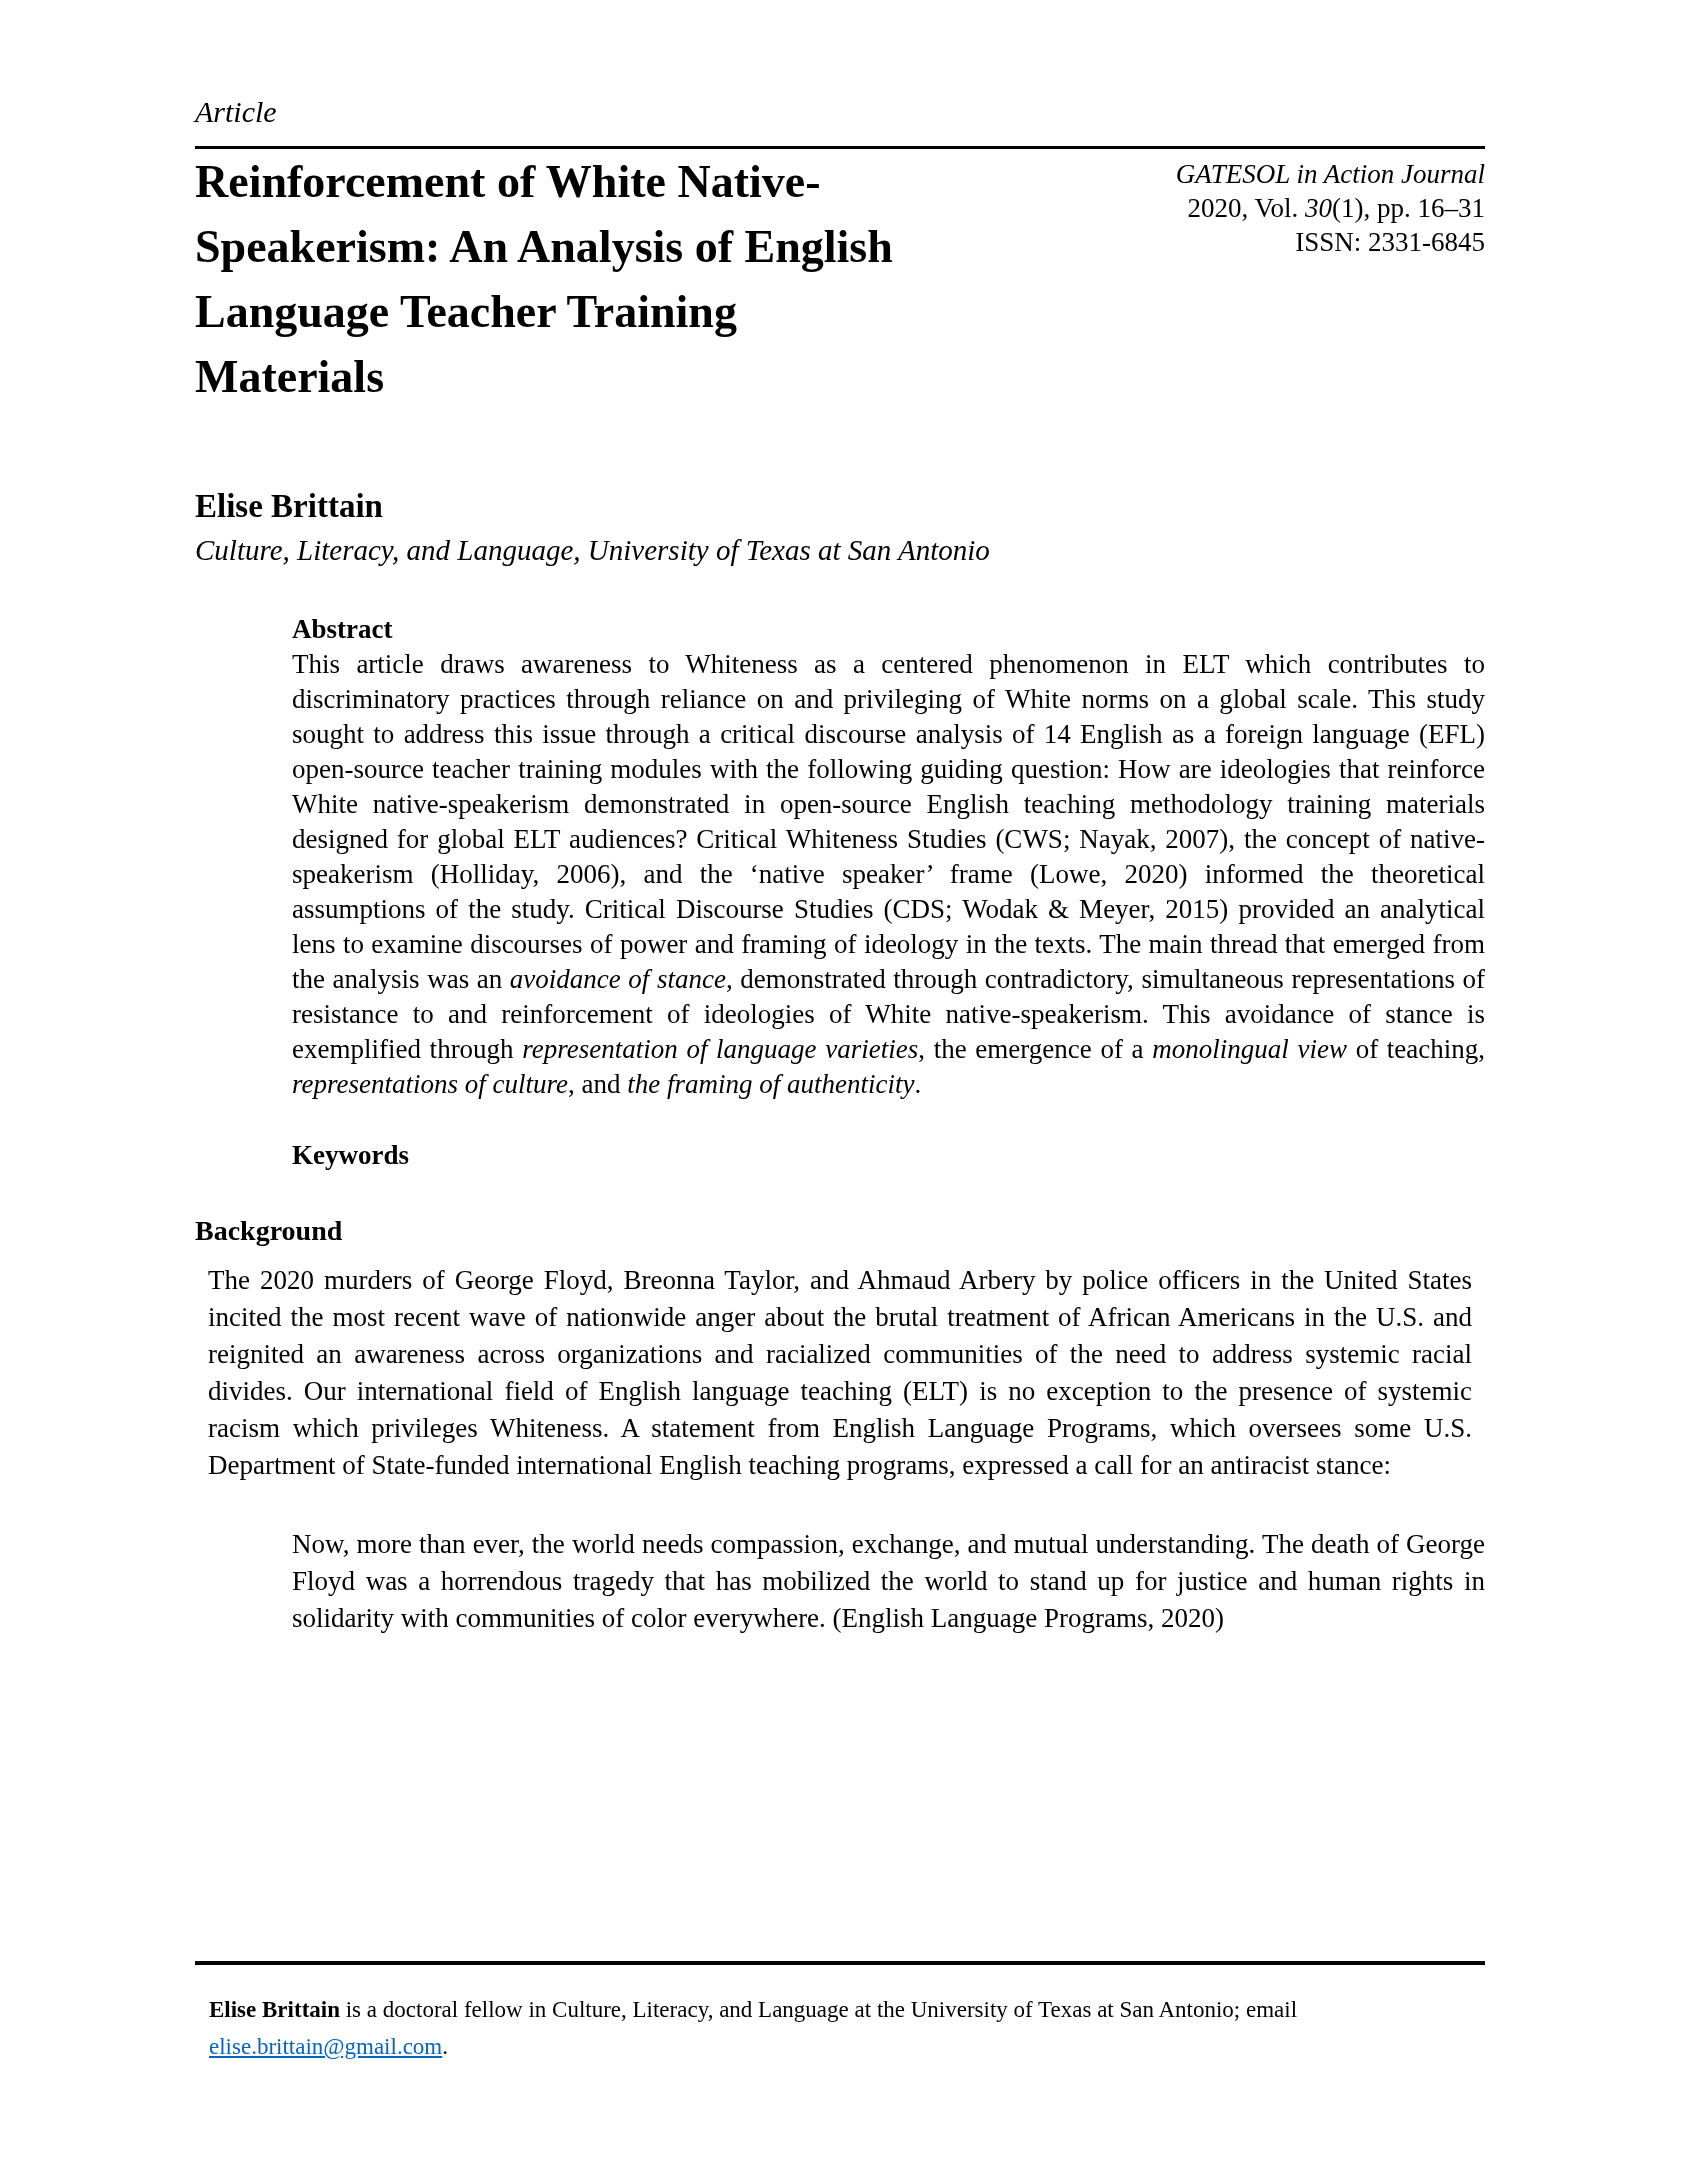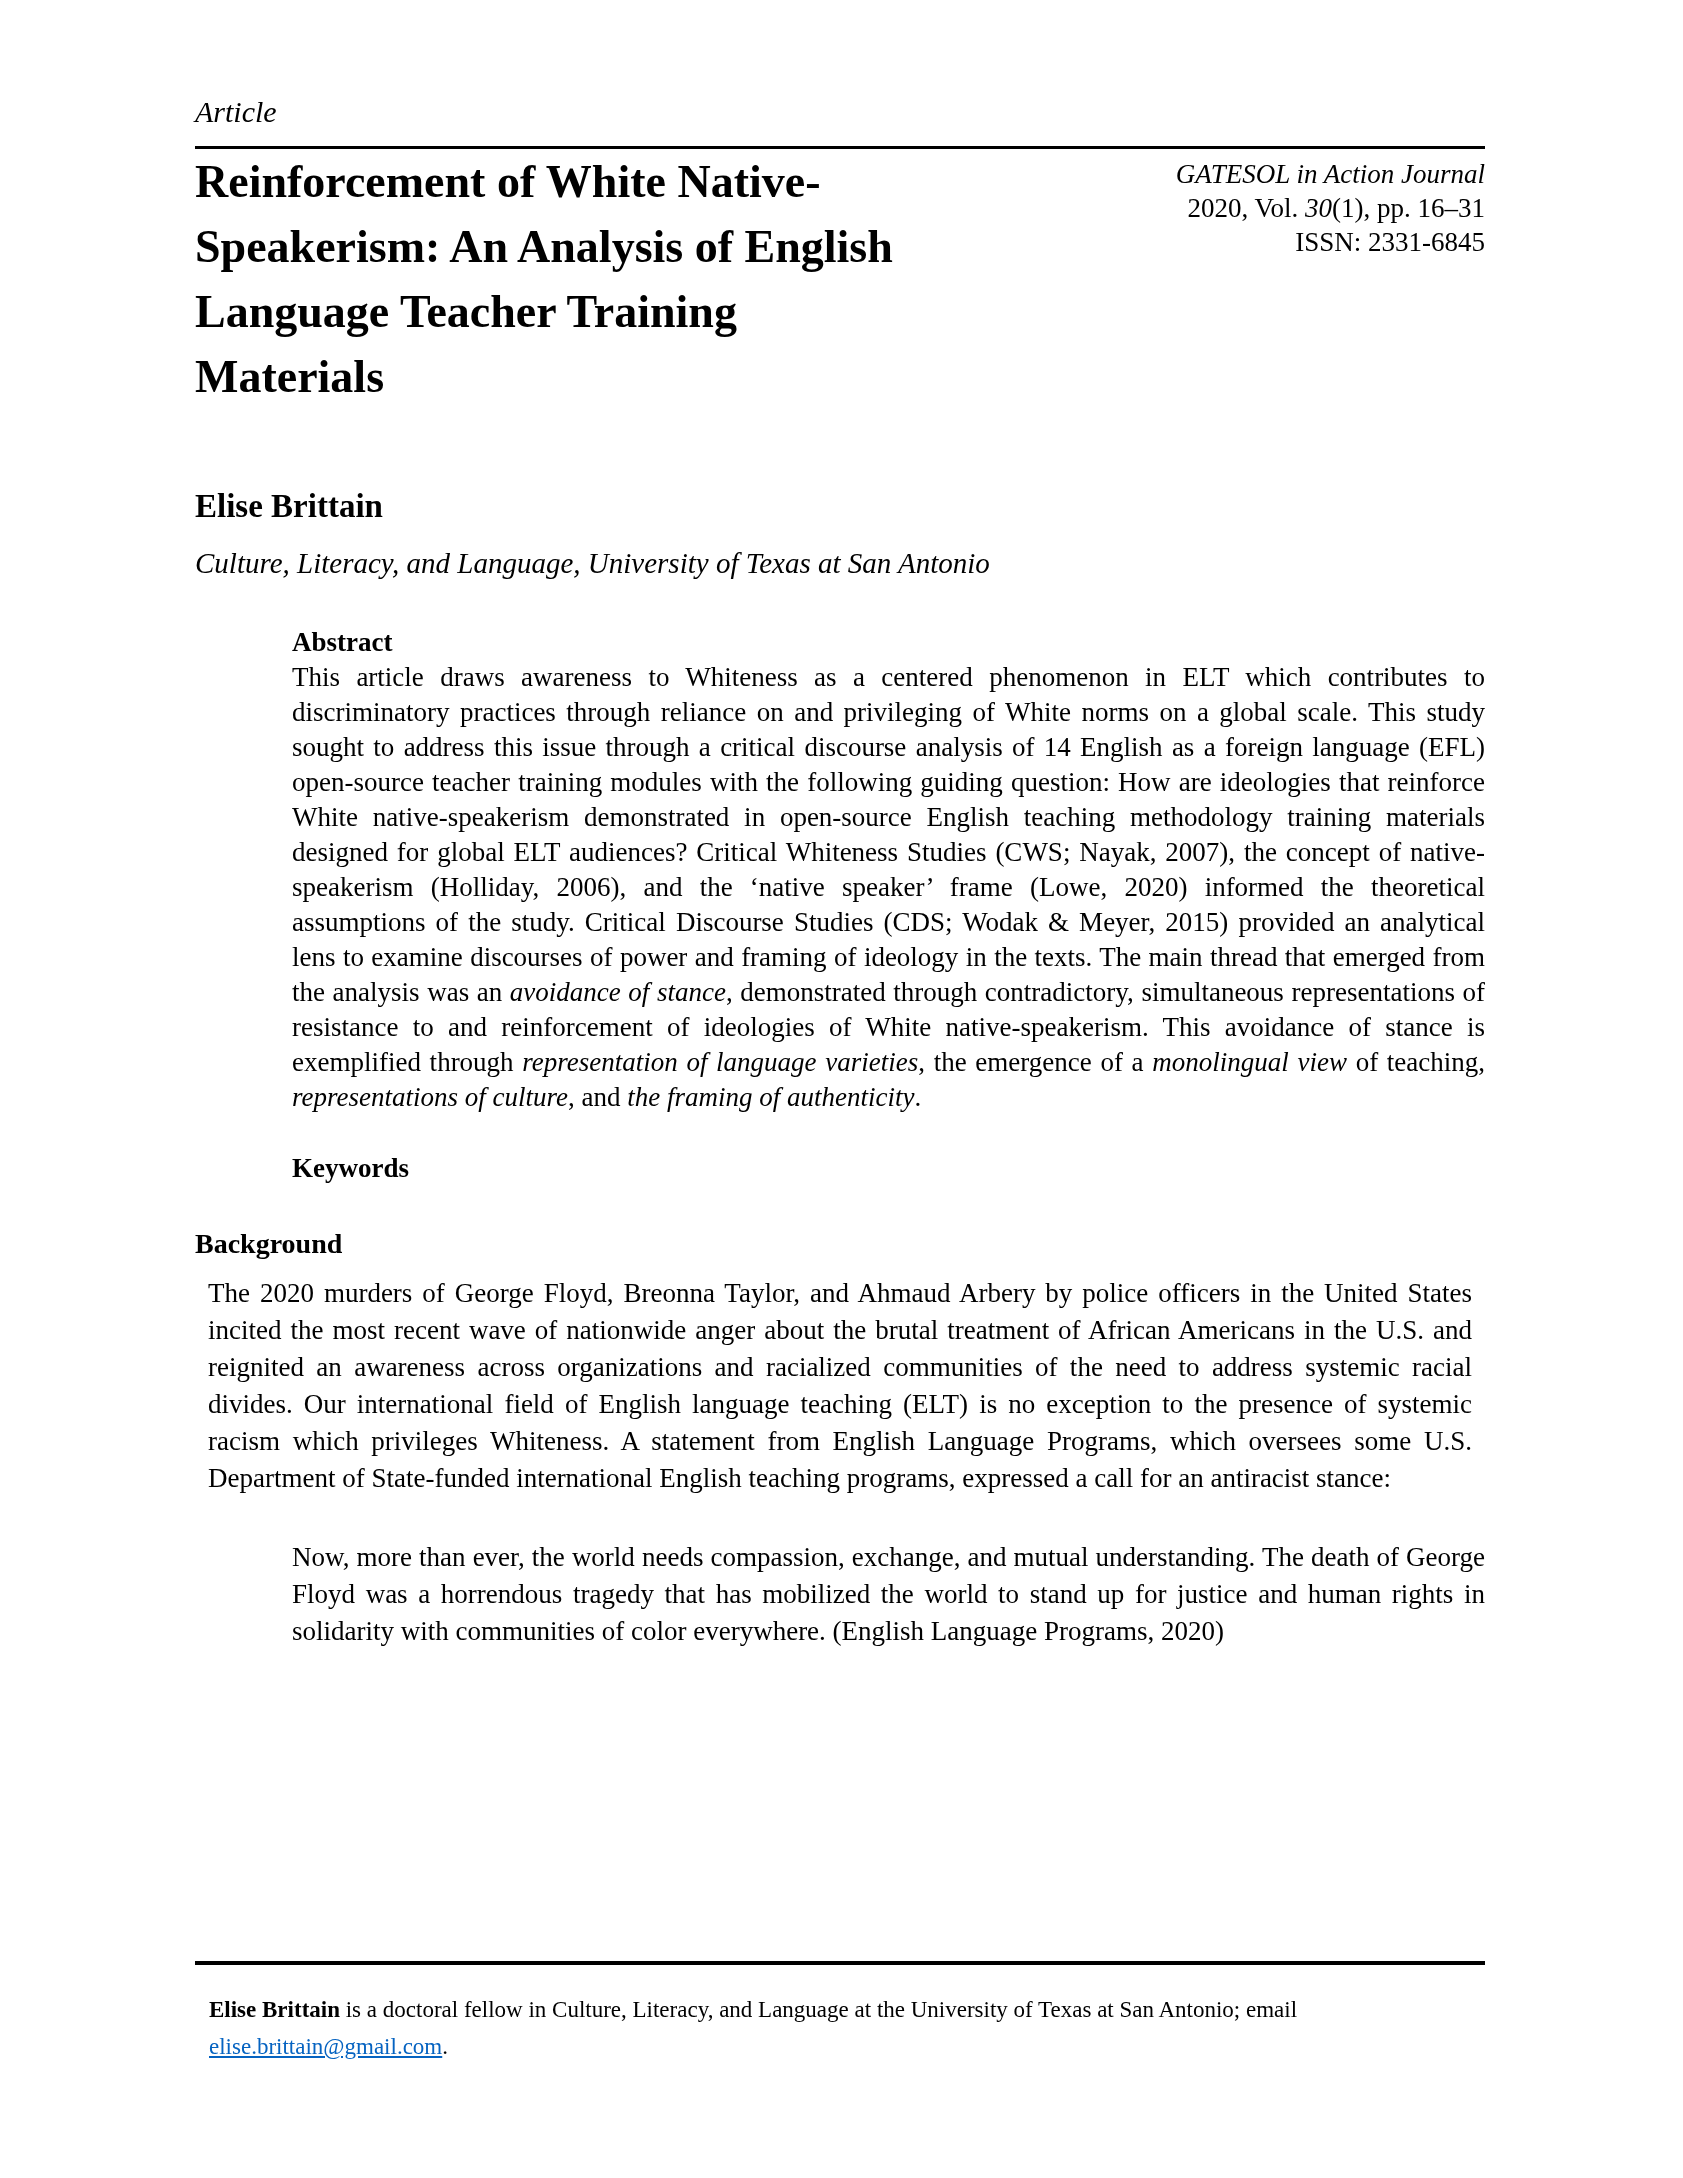--- a/index.html
+++ b/index.html
@@ -44,21 +44,21 @@
     line-height: 34px;
     white-space: nowrap;
   }
   .author-name {
     margin-top: 75px;
     font-size: 33px;
     font-weight: bold;
     line-height: 44px;
   }
   .author-affiliation {
-    margin-top: 17px;
+    margin-top: 4px;
     font-style: italic;
     font-size: 29px;
     line-height: 36px;
   }
   .abstract-section {
     margin-top: 44px;
     padding-left: 97px;
     font-size: 27px;
     line-height: 35px;
   }

